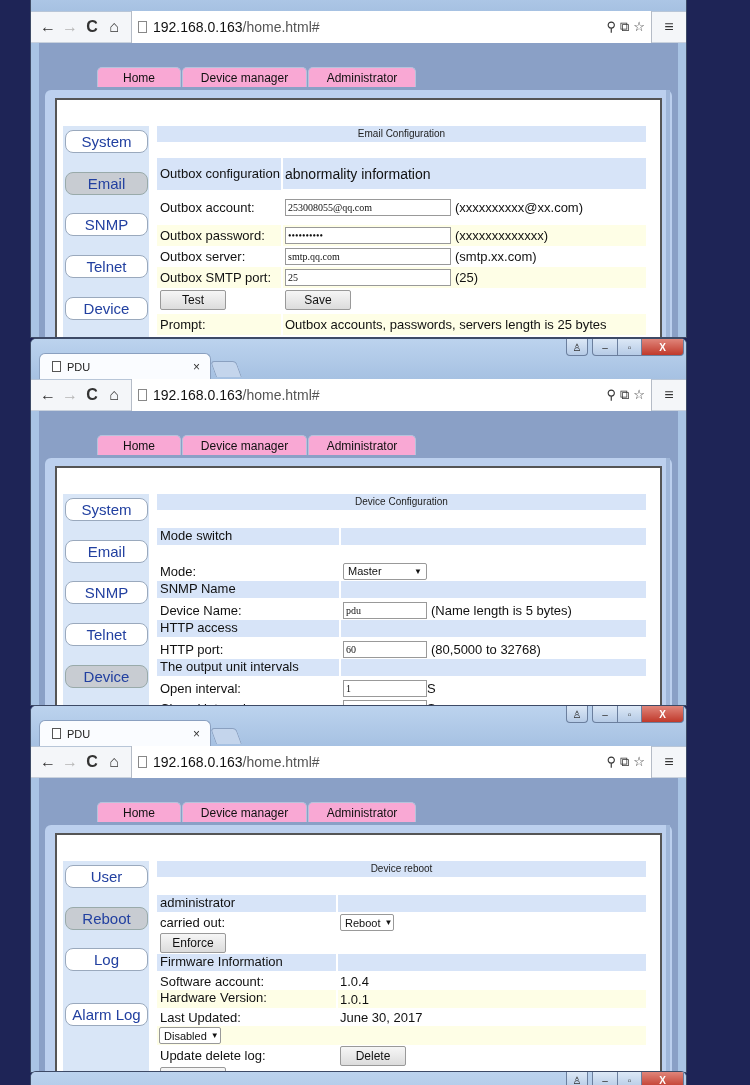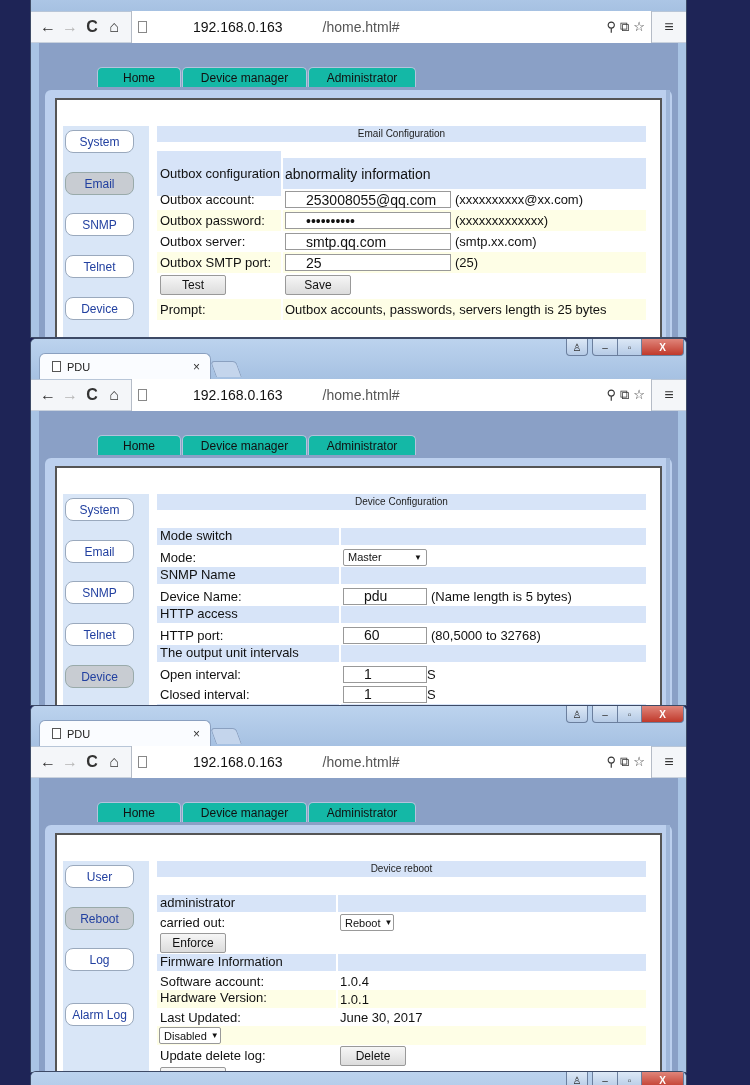--- a/index.html
+++ b/index.html
@@ -22,48 +22,48 @@
   .wc-close { width: 42px; background: linear-gradient(#e0857a,#c0392b); color: #fff; font-weight: bold; border-left: none; border-radius: 0 0 4px 0; }
 
   .tab { position: absolute; left: 8px; top: 14px; width: 172px; height: 26px; background: #fafcff; border: 1px solid #8aa0c0; border-bottom: none; border-radius: 6px 6px 0 0; display: flex; align-items: center; padding-left: 12px; font-size: 11px; color: #222; }
   .tab .doc-icon { width: 9px; height: 11px; border: 1px solid #555; margin-right: 6px; background: #fff; }
   .tab .tab-close { position: absolute; right: 10px; font-size: 12px; color: #333; }
   .newtab { position: absolute; left: 182px; top: 22px; width: 26px; height: 16px; background: #c4d5ec; border: 1px solid #8aa0c0; border-bottom: none; border-radius: 4px 4px 0 0; transform: skewX(20deg); }
 
   .toolbar { height: 32px; background: #f4f6f9; border-top: 1px solid #b8c6d8; display: flex; align-items: center; padding: 0 6px; border-bottom: 1px solid #c9d2de; }
   .nav-btn { width: 22px; height: 22px; display: flex; align-items: center; justify-content: center; font-size: 16px; color: #333; font-weight: bold; }
   .nav-btn.disabled { color: #b5b5b5; }
-  .omnibox { flex: 1; height: 36px; margin-left: 6px; background: #fff; border: 1px solid #b5bcc7; border-radius: 2px; display: flex; align-items: center; padding: 0 6px; font-size: 14px; gap: 40px; }
+  .omnibox { flex: 1; height: 36px; margin-left: 6px; background: #fff; border: 1px solid #b5bcc7; border-radius: 2px; display: flex; align-items: center; padding: 0 6px; font-size: 14px; }
   .omnibox .page-icon { width: 9px; height: 12px; border: 1px solid #888; margin-right: 6px; }
   .omnibox .host { color: #111; }
   .omnibox .path { color: #555; }
   .omni-icons { margin-left: auto; display: flex; gap: 4px; font-size: 13px; color: #333; }
   .menu-btn { width: 22px; text-align: center; font-size: 16px; color: #333; margin-left: 6px; }
 
   .content { position: absolute; left: 8px; right: 8px; top: 72px; bottom: 0; background: #8aa0c6; }
   .page-tabs { position: absolute; left: 58px; top: 24px; display: flex; }
-  .page-tab { height: 20px; background: #14b8a6; border: 1px solid #b5c3dc; border-bottom: none; border-radius: 5px 5px 0 0; font-size: 12px; color: #111; display: flex; align-items: center; justify-content: center; margin-right: 1px; }
+  .page-tab { height: 20px; background: #f9a8d4; border: 1px solid #b5c3dc; border-bottom: none; border-radius: 5px 5px 0 0; font-size: 12px; color: #111; display: flex; align-items: center; justify-content: center; margin-right: 1px; }
   .pt-home { width: 84px; } .pt-dev { width: 125px; } .pt-admin { width: 108px; }
   .frame { position: absolute; left: 6px; right: 6px; top: 47px; bottom: -4px; background: #bcd0ee; border-radius: 6px 6px 0 0; padding: 6px; }
   .frame-inner { position: absolute; left: 10px; right: 10px; top: 8px; bottom: 0; background: #fff; border: 2px solid #555; border-bottom: none; }
 
   .sidebar { position: absolute; left: 6px; top: 26px; width: 86px; bottom: 0; background: #d9e6f7; }
-  .side-btn { position: absolute; left: 2px; width: 69px; height: 23px; border: 1px solid #9aa9bd; border-radius: 8px; background: #fff; font-size: 12px; color: #2240a0; display: flex; align-items: center; justify-content: center; }
+  .side-btn { position: absolute; left: 2px; width: 83px; height: 23px; border: 1px solid #9aa9bd; border-radius: 8px; background: #fff; font-size: 15px; color: #2240a0; display: flex; align-items: center; justify-content: center; }
   .side-btn.active { background: #c8ccd2; border-color: #9aa; }
 
   .main { position: absolute; left: 100px; right: 14px; top: 26px; bottom: 0; }
   .title-bar { height: 16px; background: #d7e4f8; font-size: 10px; color: #222; text-align: center; line-height: 16px; }
   .rows { position: absolute; top: 42px; left: 0; right: 0; }
   .row { display: flex; align-items: center; font-size: 13px; color: #111; }
   .row .lbl { width: 124px; padding-left: 3px; }
   .row .val { flex: 1; padding-left: 2px; display: flex; align-items: center; }
   .hl .lbl, .hl .val { background: #d7e4f8; }
   .yl .lbl, .yl .val { background: #fefee6; }
   .row .lbl + .val { margin-left: 2px; }
-  .inp { height: 17px; border: 1px solid #999; background: #fff; font-size: 14px; padding-left: 20px; display: flex; align-items: center; }
+  .inp { height: 17px; border: 1px solid #999; background: #fff; font-size: 10px; padding-left: 2px; display: flex; align-items: center; font-family: Liberation Serif, serif; }
   .btn { height: 20px; border: 1px solid #999; border-radius: 2px; background: linear-gradient(#f6f6f6,#dcdcdc); font-size: 12px; display: flex; align-items: center; justify-content: center; color: #111; }
   .sel { height: 17px; border: 1px solid #999; border-radius: 2px; background: #fff; font-size: 11px; padding: 0 4px; display: flex; align-items: center; justify-content: space-between; }
   .sel .arrow { font-size: 8px; margin-left: 4px; }
   .hint { margin-left: 4px; }
 
   .scroll-strip { position: absolute; right: 2px; top: 0; width: 4px; bottom: 0; background: #9fb6d8; }
 </style>
 </head>
 <body>
 
@@ -98,24 +98,24 @@
           <div class="side-btn" style="top:4px">System</div>
           <div class="side-btn active" style="top:46px">Email</div>
           <div class="side-btn" style="top:87px">SNMP</div>
           <div class="side-btn" style="top:129px">Telnet</div>
           <div class="side-btn" style="top:171px">Device</div>
         </div>
         <div class="main">
           <div class="title-bar">Email Configuration</div>
           <div class="rows" style="top:32px">
             <div class="row hl" style="height:31px">
-              <div class="lbl" style="height:45px;display:flex;align-items:center;line-height:14px">Outbox configuration</div>
+              <div class="lbl" style="height:32px;display:flex;align-items:center;line-height:14px">Outbox configuration</div>
               <div class="val" style="height:31px;font-size:14px">abnormality information</div>
             </div>
-            <div class="row" style="height:21px">
+            <div class="row" style="height:36px">
               <div class="lbl">Outbox account:</div>
               <div class="val">
                 <div class="inp" style="width:166px">253008055@qq.com</div>
                 <span class="hint">(xxxxxxxxxx@xx.com)</span>
               </div>
             </div>
             <div class="row yl" style="height:21px">
               <div class="lbl" style="height:21px;line-height:21px">Outbox password:</div>
               <div class="val" style="height:21px">
                 <div class="inp" style="width:166px">••••••••••</div>
@@ -201,21 +201,21 @@
         <div class="sidebar">
           <div class="side-btn" style="top:4px">System</div>
           <div class="side-btn" style="top:46px">Email</div>
           <div class="side-btn" style="top:87px">SNMP</div>
           <div class="side-btn" style="top:129px">Telnet</div>
           <div class="side-btn active" style="top:171px">Device</div>
         </div>
         <div class="main">
           <div class="title-bar">Device Configuration</div>
           <div class="rows" style="top:34px">
-            <div class="row hl" style="height:17px;margin-bottom:2px">
+            <div class="row hl" style="height:17px;margin-bottom:16px">
               <div class="lbl" style="height:17px;width:182px">Mode switch</div>
               <div class="val" style="height:17px"></div>
             </div>
             <div class="row" style="height:20px">
               <div class="lbl" style="width:182px">Mode:</div>
               <div class="val">
                   <div class="sel" style="width:84px">
                     <span>Master</span>
                     <span class="arrow">▼</span>
                   </div>

